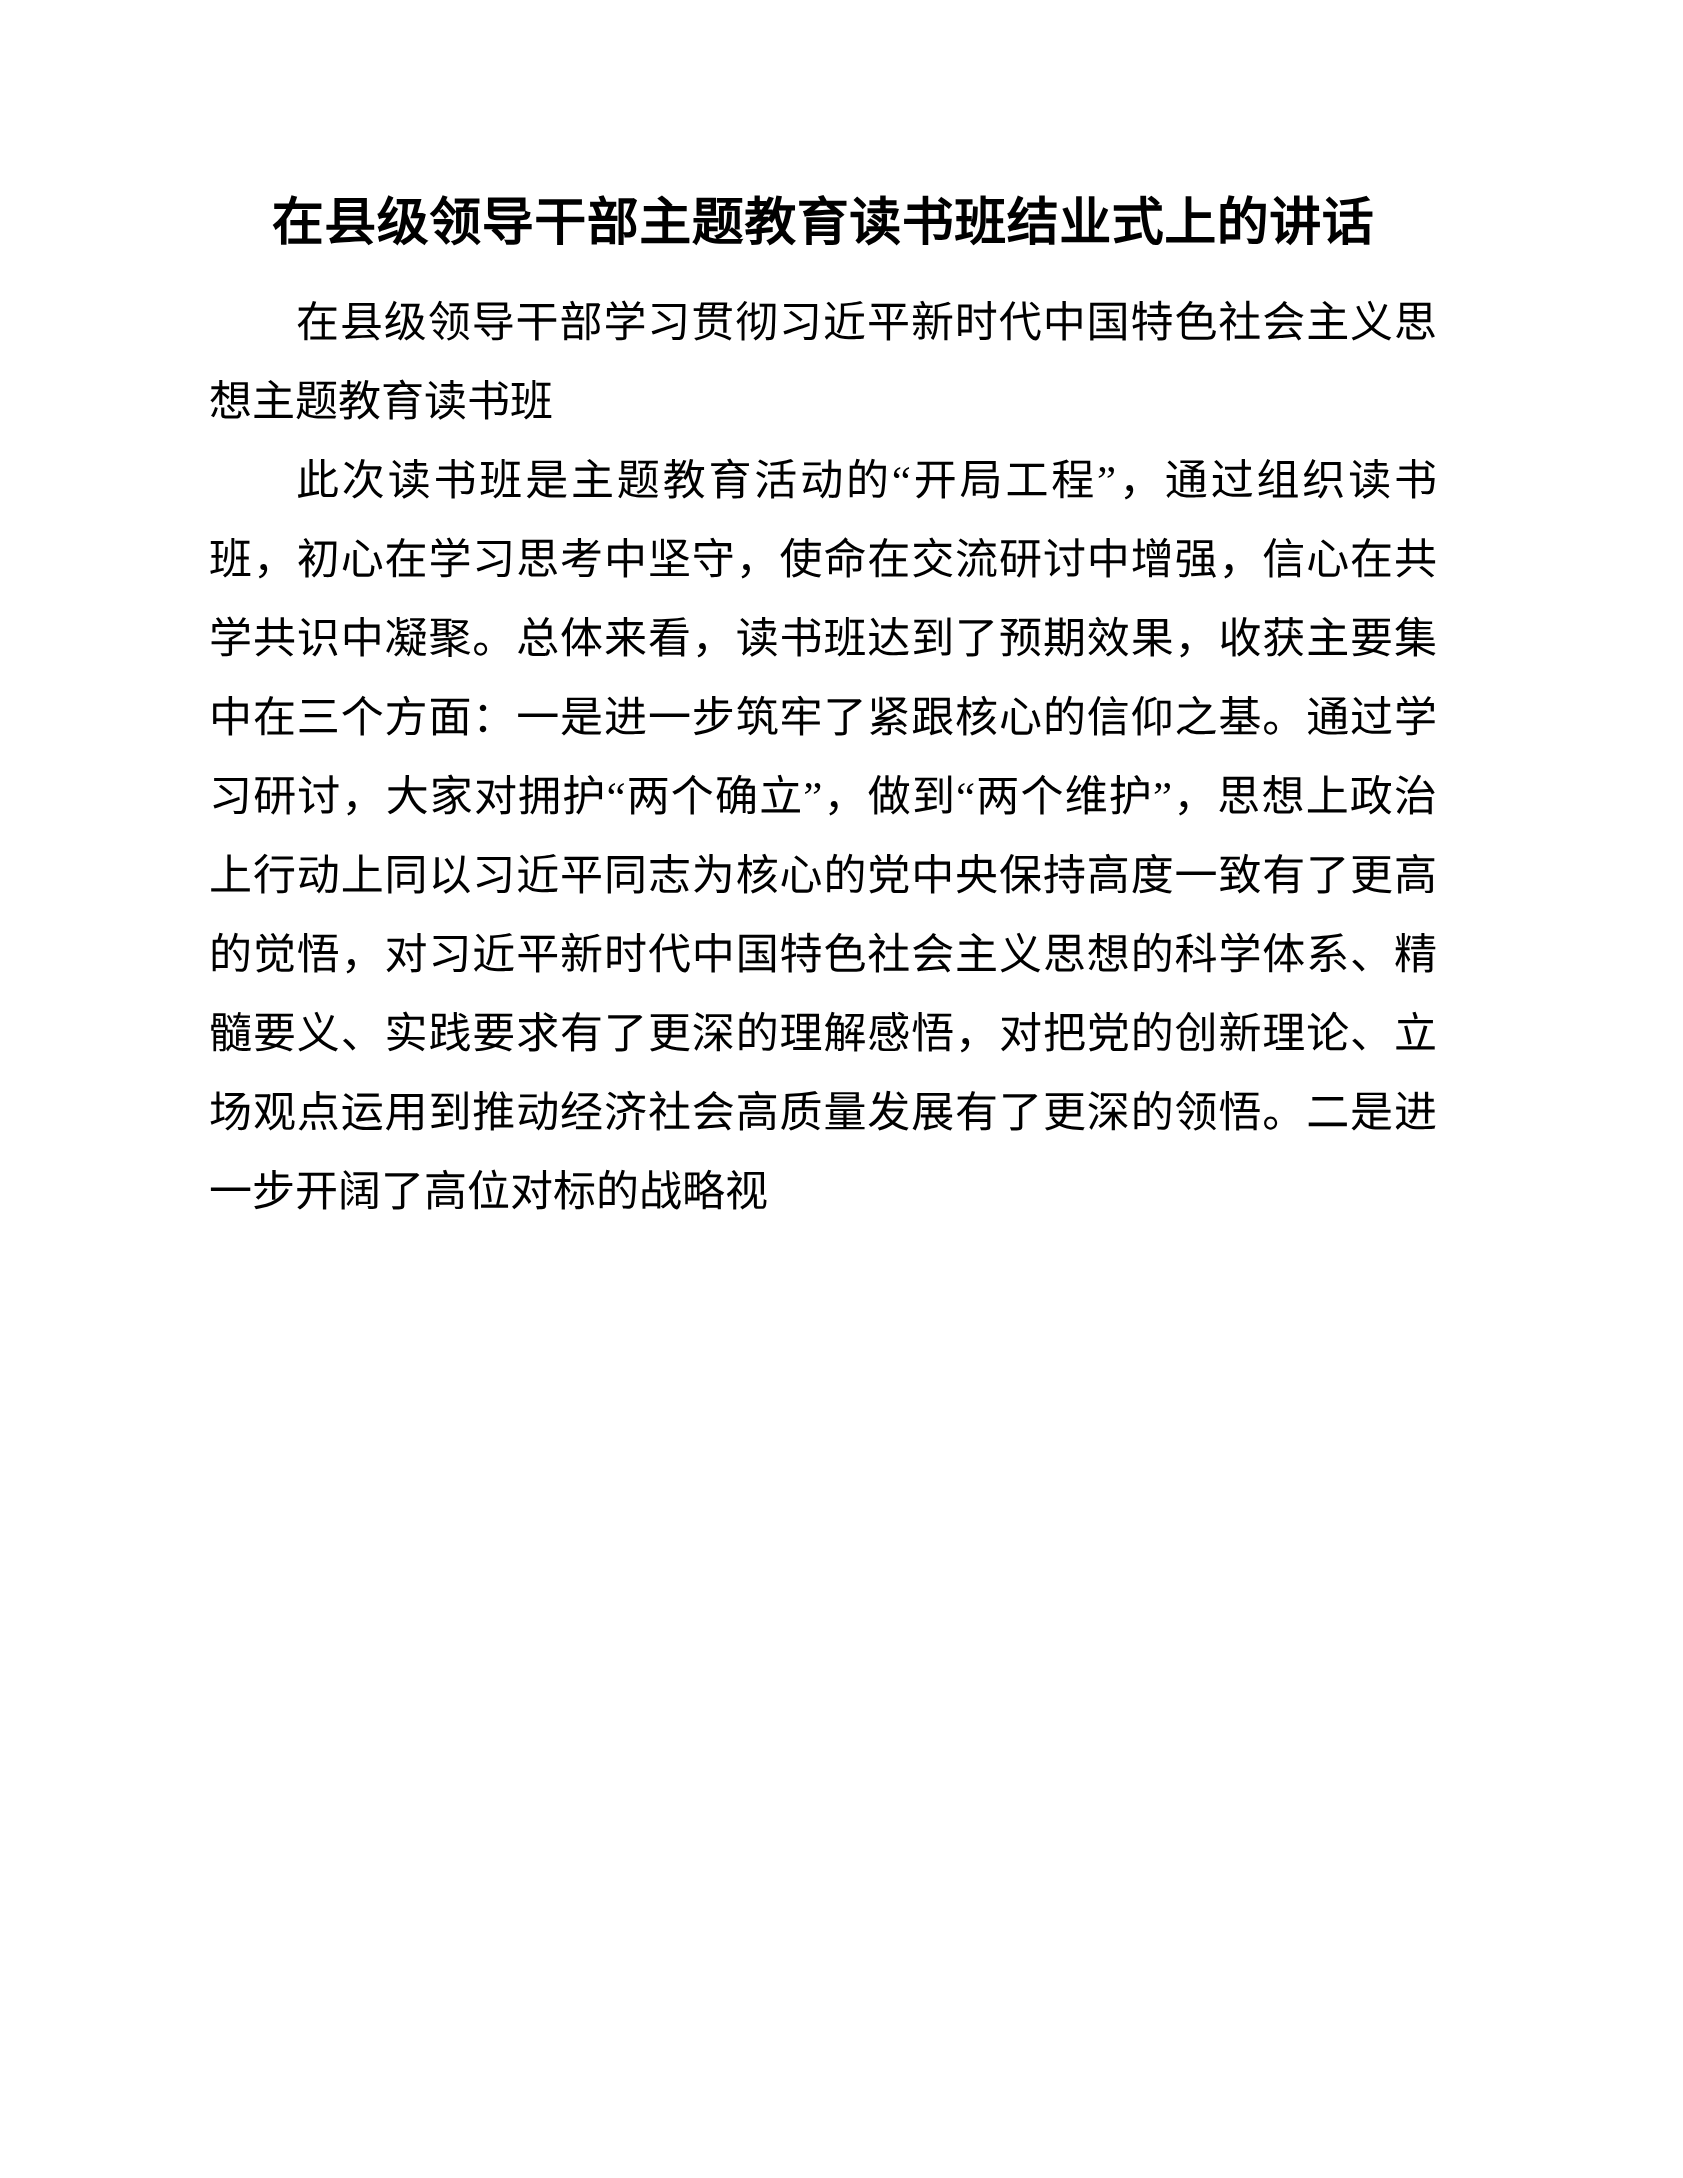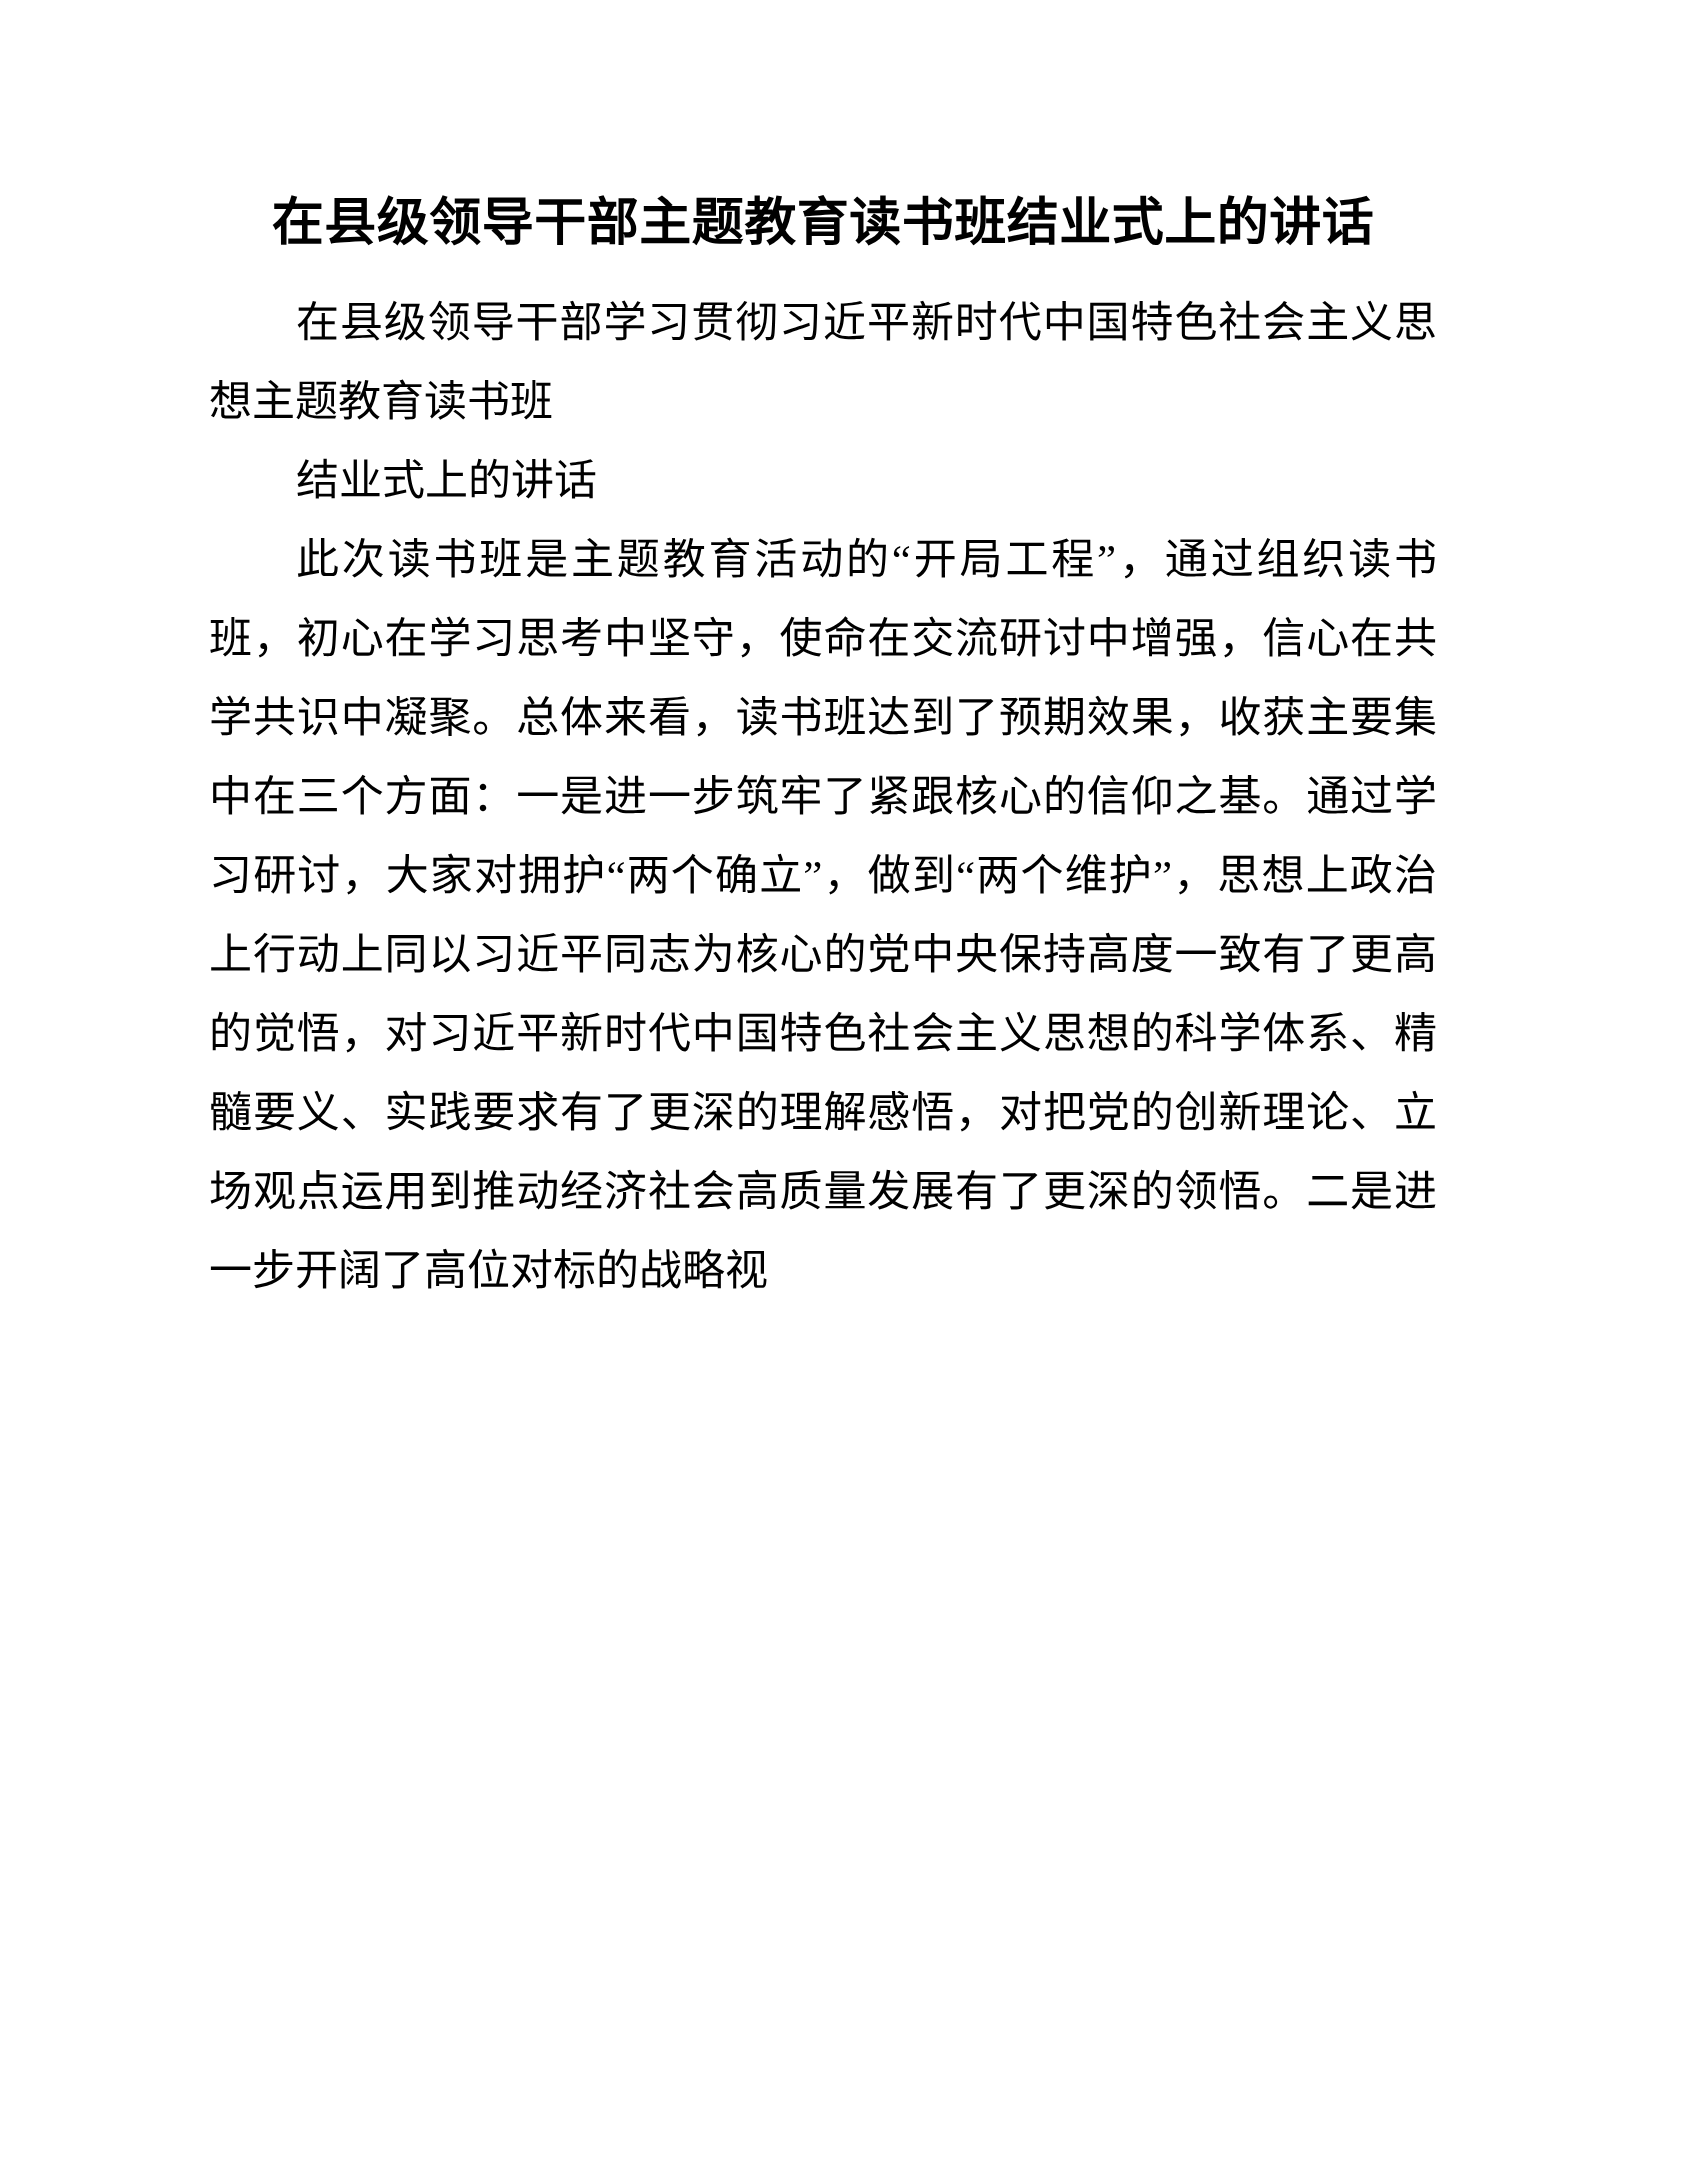--- a/index.html
+++ b/index.html
@@ -65,20 +65,19 @@
 </head>
 <body>
 
 <div class="page">
   <div class="doc-body">
 
     <h1 class="doc-title">在县级领导干部主题教育读书班结业式上的讲话</h1>
 
     <p class="para para-gap-md">在县级领导干部学习贯彻习近平新时代中国特色社会主义思想主题教育读书班</p>
 
-    <p class="para para-gap-sm">结业式上的讲话</p>
 
 
     <p class="para para-gap-sm">此次读书班是主题教育活动的“开局工程”，通过组织读书班，初心在学习思考中坚守，使命在交流研讨中增强，信心在共学共识中凝聚。总体来看，读书班达到了预期效果，收获主要集中在三个方面：一是进一步筑牢了紧跟核心的信仰之基。通过学习研讨，大家对拥护“两个确立”，做到“两个维护”，思想上政治上行动上同以习近平同志为核心的党中央保持高度一致有了更高的觉悟，对习近平新时代中国特色社会主义思想的科学体系、精髓要义、实践要求有了更深的理解感悟，对把党的创新理论、立场观点运用到推动经济社会高质量发展有了更深的领悟。二是进一步开阔了高位对标的战略视</p>
 
   </div>
 </div>
 
 
 </body></html>

